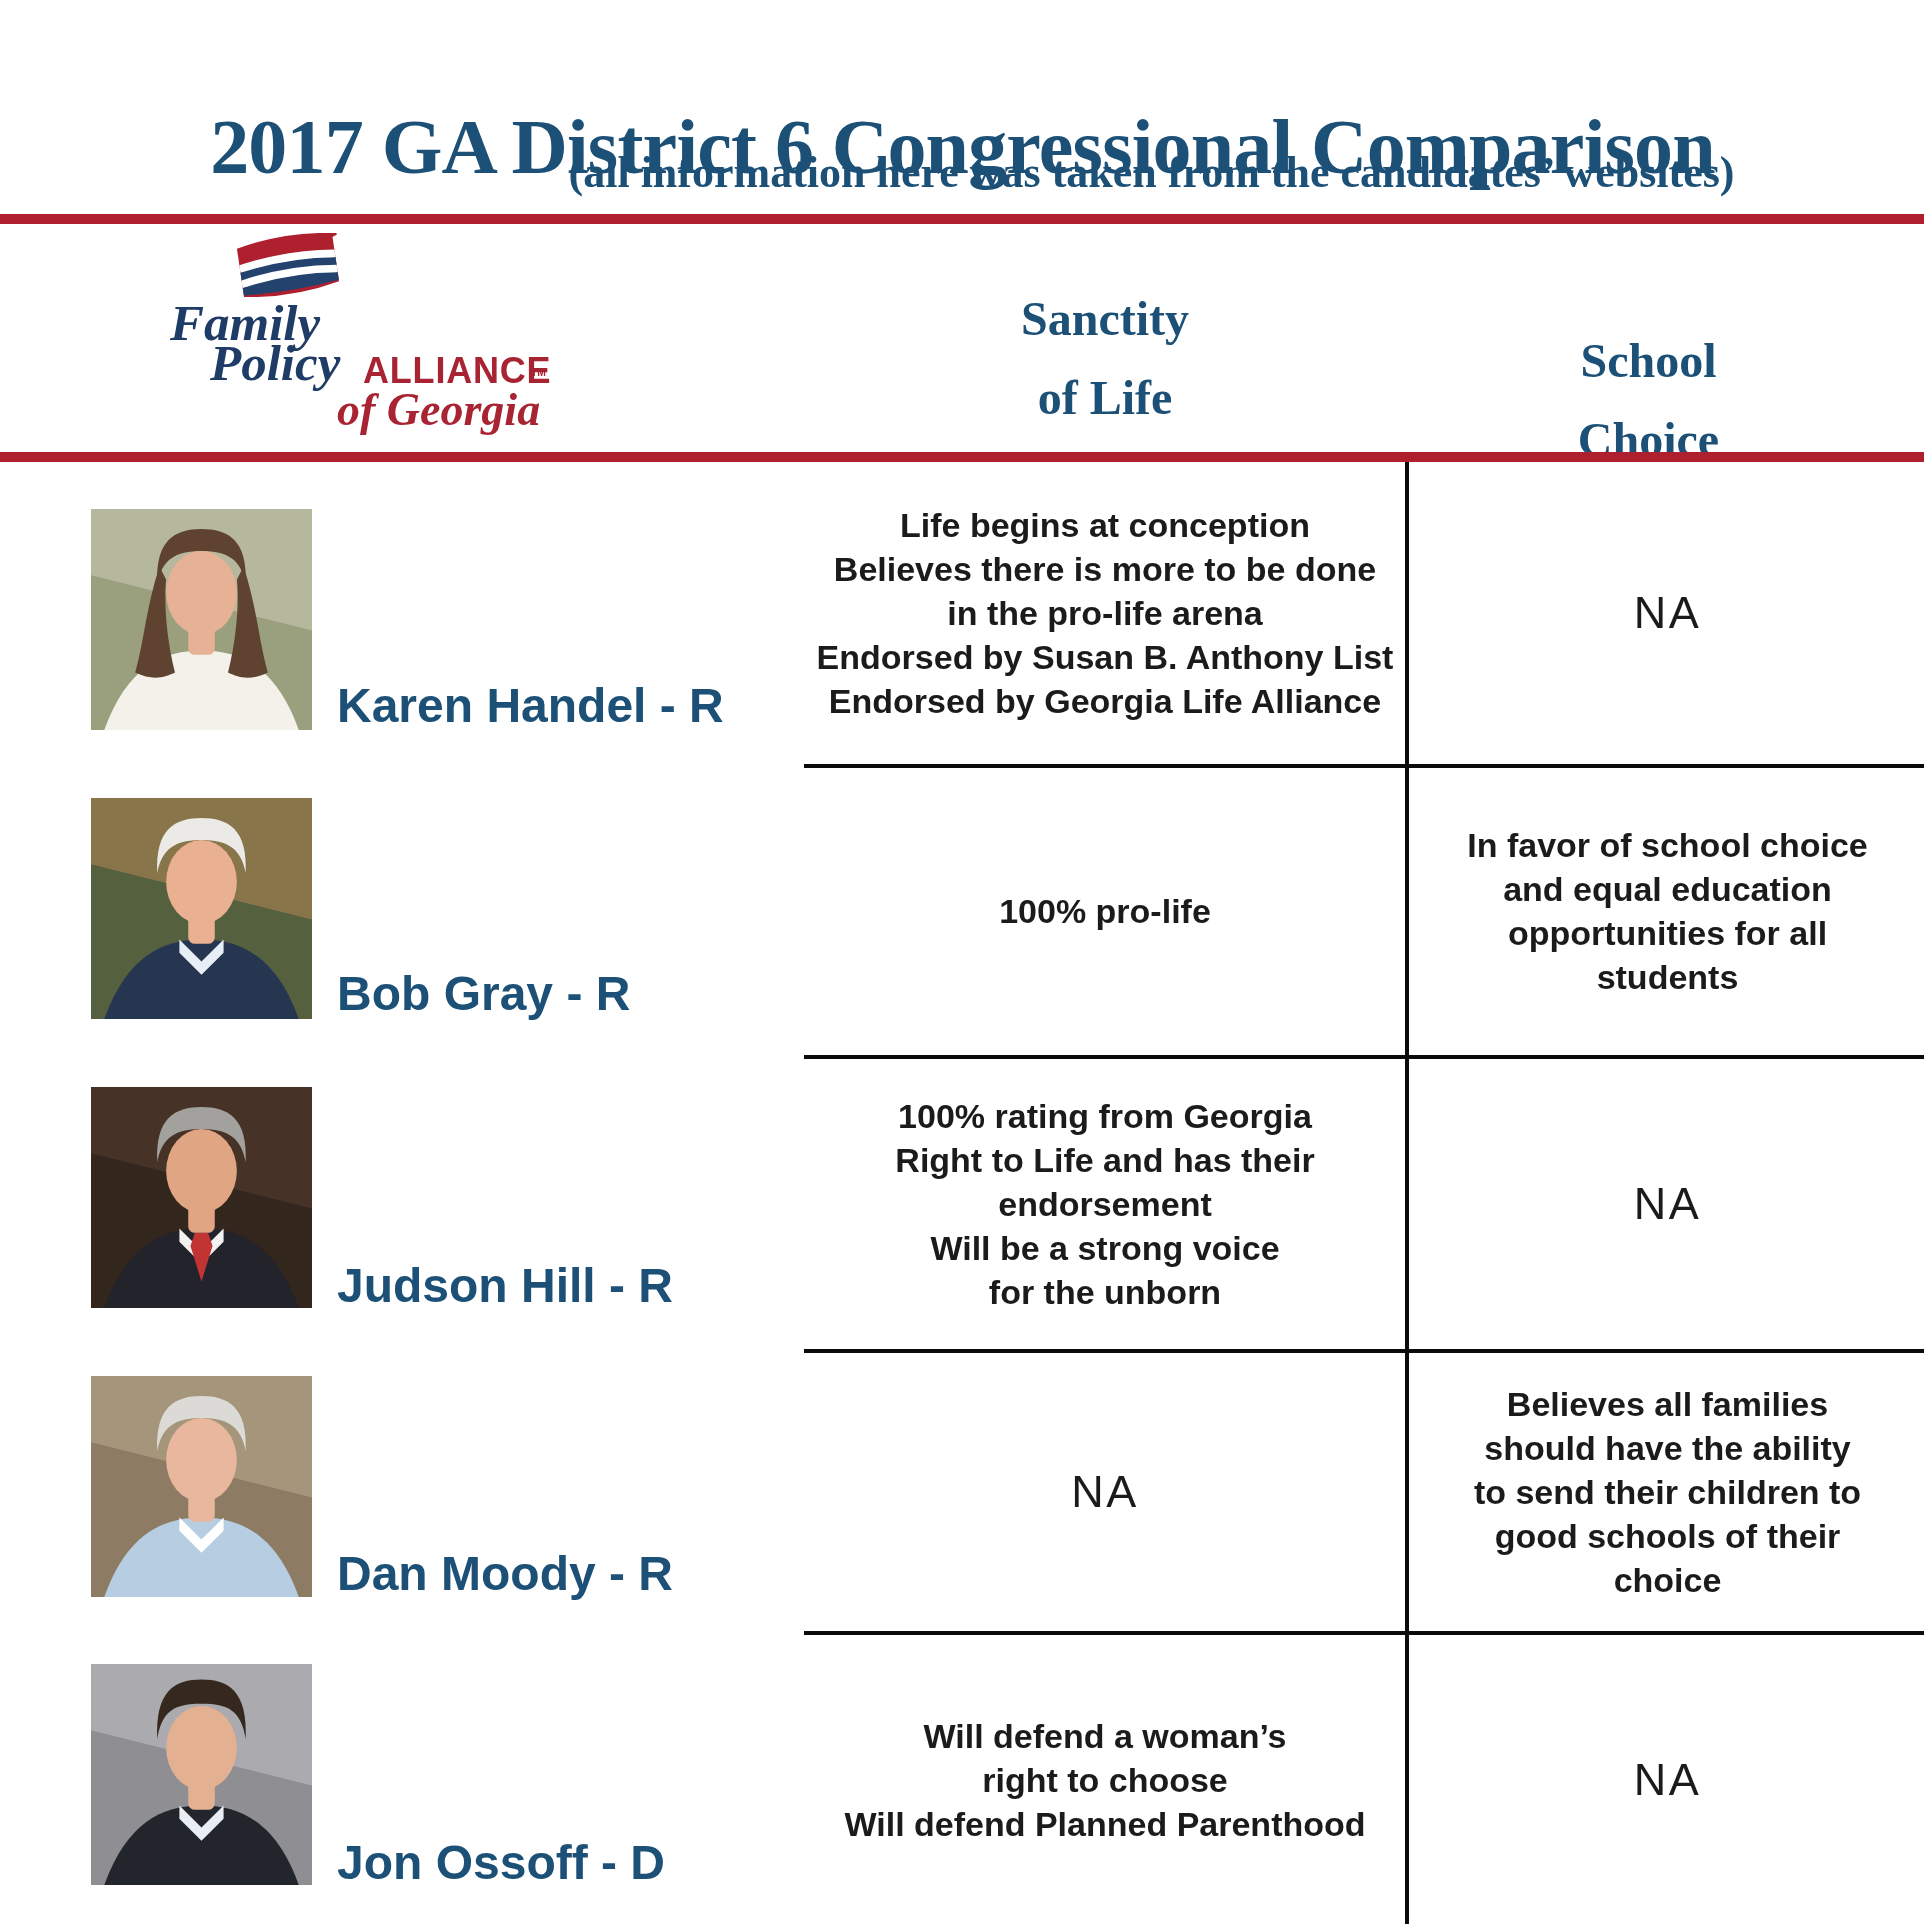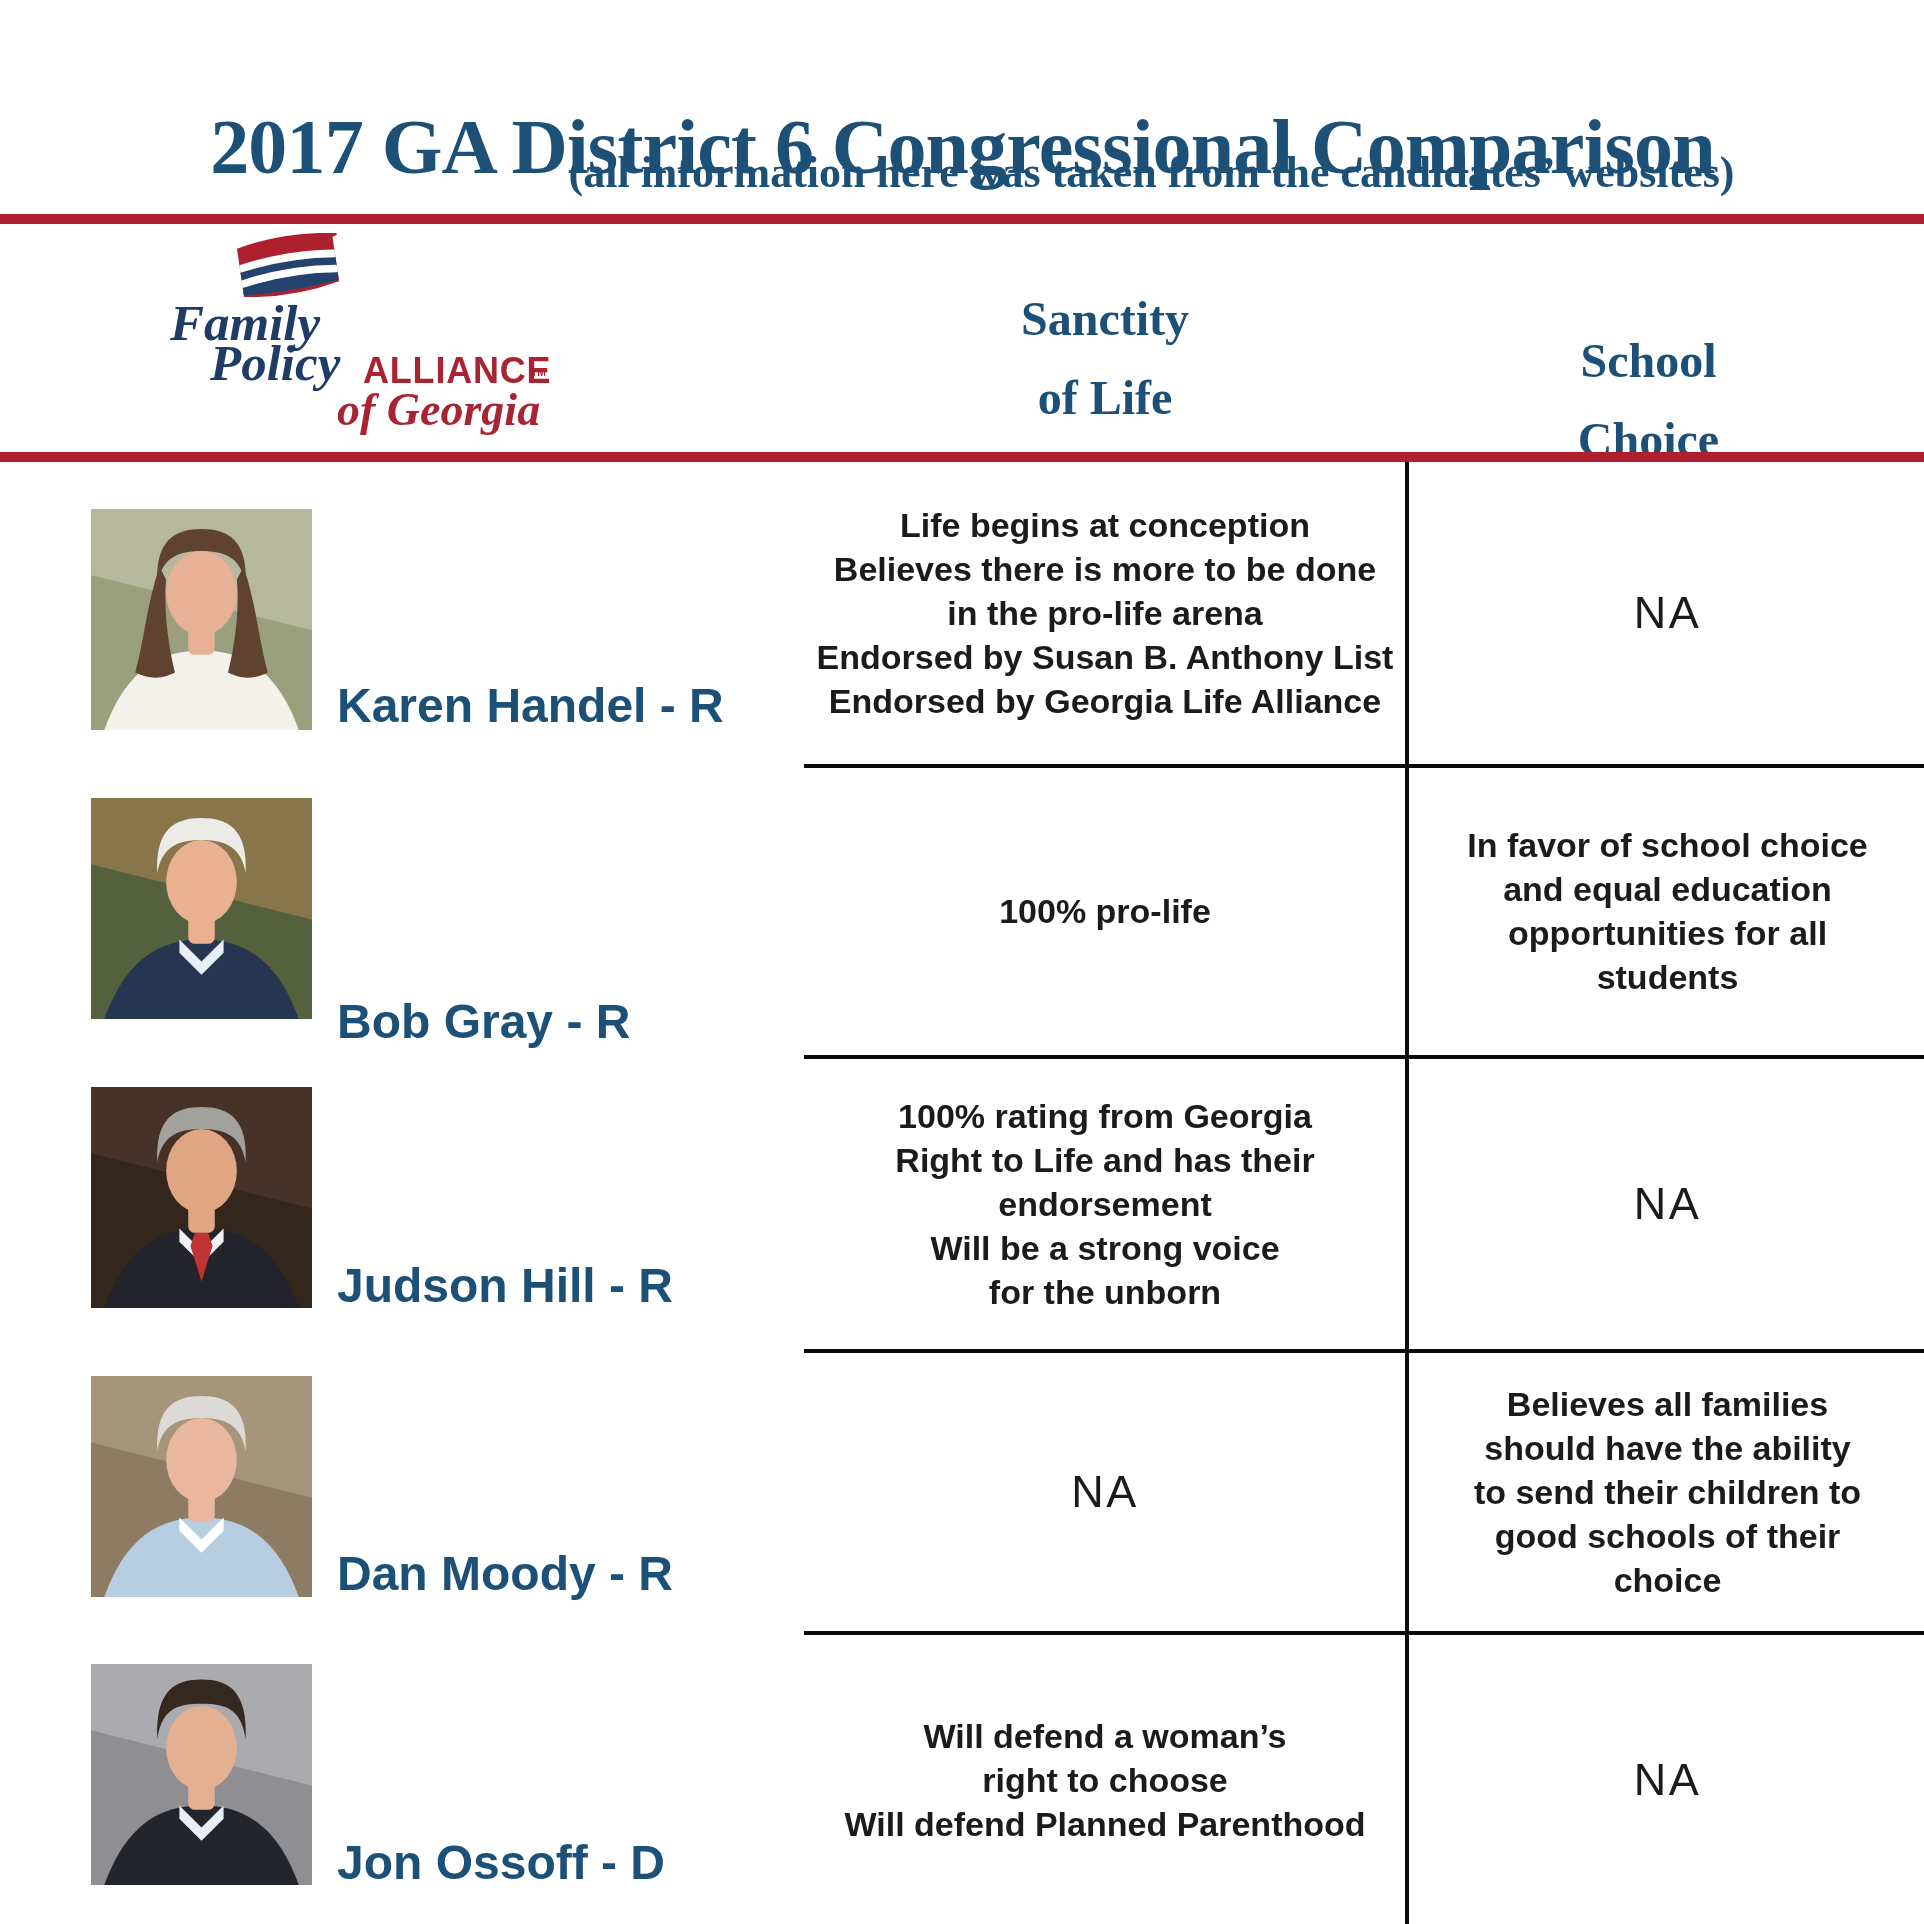--- a/index.html
+++ b/index.html
@@ -65,21 +65,21 @@
 
   
   .photo{left:91px;width:221px;height:221px;overflow:hidden;}
   .photo svg{display:block;width:100%;height:100%;}
   .p1{top:509px;} .p2{top:798px;} .p3{top:1087px;} .p4{top:1376px;} .p5{top:1664px;}
 
   .cand-name{
     left:337px;width:513px;height:64px;line-height:64px;
     font-size:48px;font-weight:700;color:var(--navy);white-space:nowrap;
   }
-  .n1{top:674px;} .n2{top:962px;margin-top:28px;} .n3{top:1254px;} .n4{top:1542px;} .n5{top:1831px;}
+  .n1{top:674px;} .n2{top:962px;} .n3{top:1254px;} .n4{top:1542px;} .n5{top:1831px;}
 
   .cell{
     display:flex;align-items:center;justify-content:center;text-align:center;
     white-space:pre-line;font-size:34px;line-height:44px;font-weight:600;color:var(--text);
   }
   .cell.sanctity{left:804px;width:602px;}
   .cell.school{left:1410px;width:515px;}
   .cell.na{font-size:45px;font-weight:400;letter-spacing:2.4px;line-height:48px;border-radius:29px;}
   .r1{top:462px;height:302px;} .r2{top:768px;height:286px;}
   .r3{top:1059px;height:290px;} .r4{top:1353px;height:278px;}

